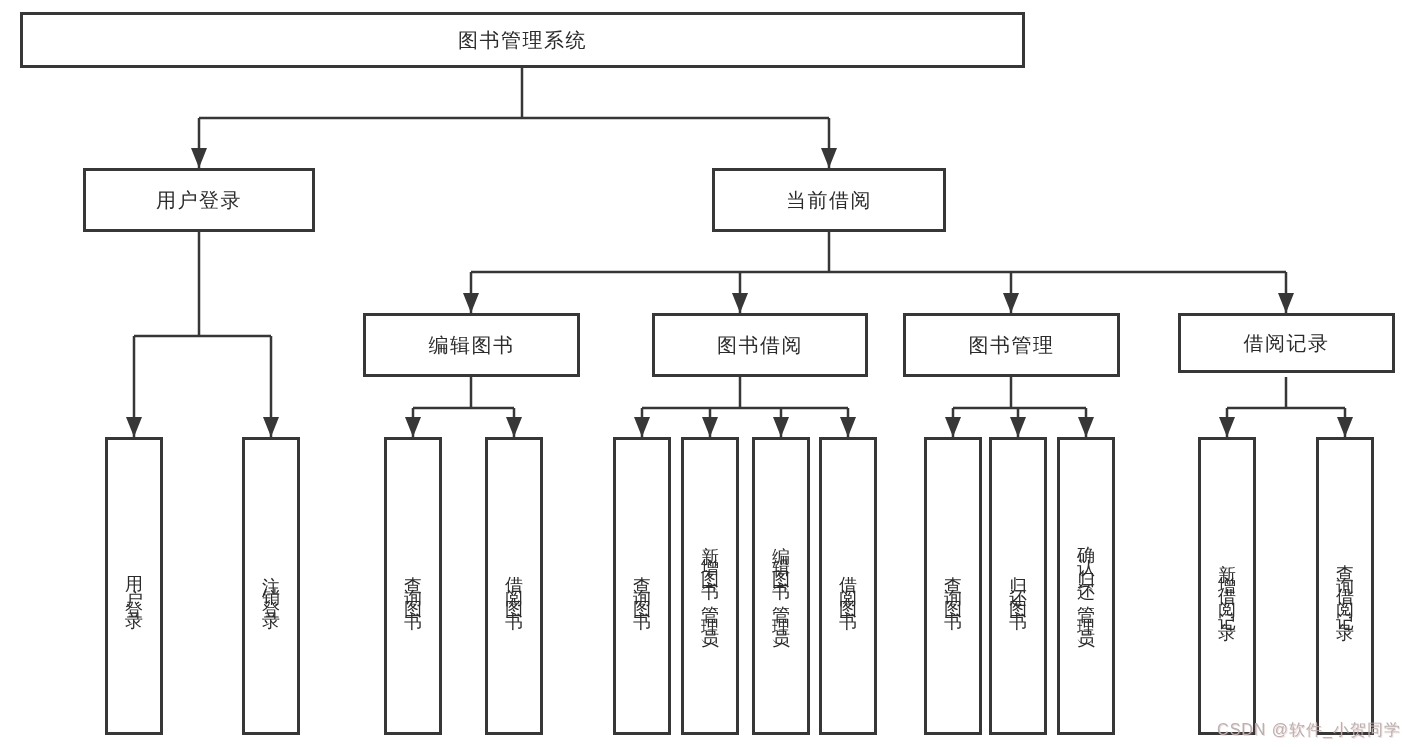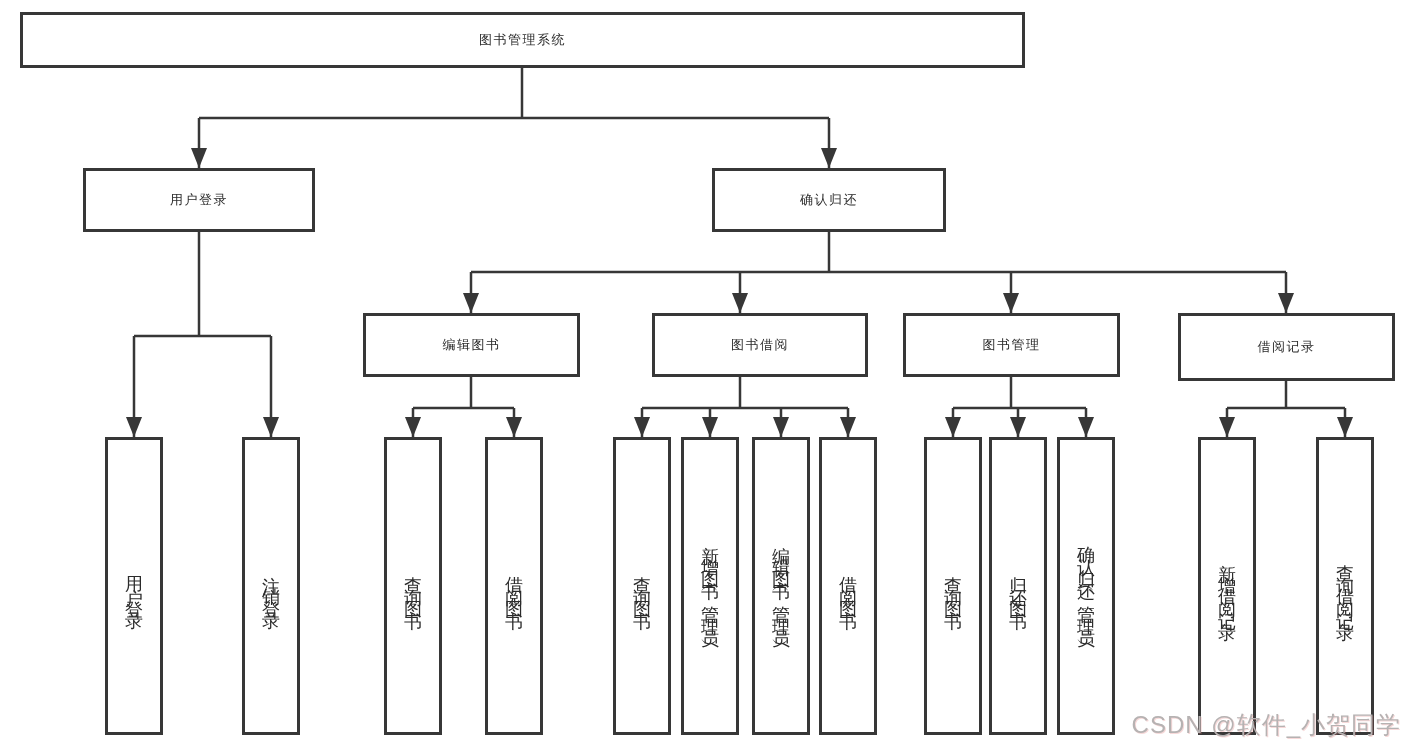--- a/index.html
+++ b/index.html
@@ -2,24 +2,24 @@
 <html><head>
 <meta charset="utf-8">
 <style>
   html,body{margin:0;padding:0;background:#fff;}
   body{width:1405px;height:747px;position:relative;overflow:hidden;
        font-family:"Liberation Sans",sans-serif;color:#2b2b2b;}
   .stage{position:absolute;left:0;top:0;width:1405px;height:747px;}
   svg.wires{position:absolute;left:0;top:0;}
   .node{position:absolute;background:#fff;border:3px solid #373737;box-sizing:border-box;
         display:flex;align-items:center;justify-content:center;}
-  .node.h{font-size:13px;letter-spacing:1.5px;}
+  .node.h{font-size:20px;letter-spacing:1.5px;}
   .node.v span{writing-mode:vertical-rl;text-orientation:mixed;
                font-size:18px;line-height:1;letter-spacing:12px;}
-  .watermark{position:absolute;right:4px;bottom:6px;font-size:24px;letter-spacing:1px;
+  .watermark{position:absolute;right:4px;bottom:6px;font-size:16px;letter-spacing:1px;
              color:#b6b2b2;text-shadow:1px 1px 0 rgba(228,120,120,.28);}
 </style>
 </head>
 <body>
 
 <div class="stage">
 
   <svg class="wires" width="1405" height="747" viewBox="0 0 1405 747">
     <defs>
       <marker id="arrow" markerUnits="userSpaceOnUse" markerWidth="22" markerHeight="18" refX="20" refY="8" orient="auto">
@@ -85,33 +85,33 @@
   </svg>
 
   <div class="node h" style="left:20px;top:12px;width:1005px;height:56px">
     <span>图书管理系统</span>
   </div>
 
   <div class="node h" style="left:83px;top:168px;width:232px;height:64px">
     <span>用户登录</span>
   </div>
   <div class="node h" style="left:712px;top:168px;width:234px;height:64px">
-    <span>确认归还</span>
+    <span>当前借阅</span>
   </div>
 
   <div class="node h" style="left:363px;top:313px;width:217px;height:64px">
     <span>编辑图书</span>
   </div>
   <div class="node h" style="left:652px;top:313px;width:216px;height:64px">
     <span>图书借阅</span>
   </div>
   <div class="node h" style="left:903px;top:313px;width:217px;height:64px">
     <span>图书管理</span>
   </div>
-  <div class="node h" style="left:1178px;top:313px;width:217px;height:68px">
+  <div class="node h" style="left:1178px;top:313px;width:217px;height:60px">
     <span>借阅记录</span>
   </div>
 
   <div class="node v" style="left:105px;top:437px;width:58px;height:298px">
     <span>用户登录</span>
   </div>
   <div class="node v" style="left:242px;top:437px;width:58px;height:298px">
     <span>注销登录</span>
   </div>
 

